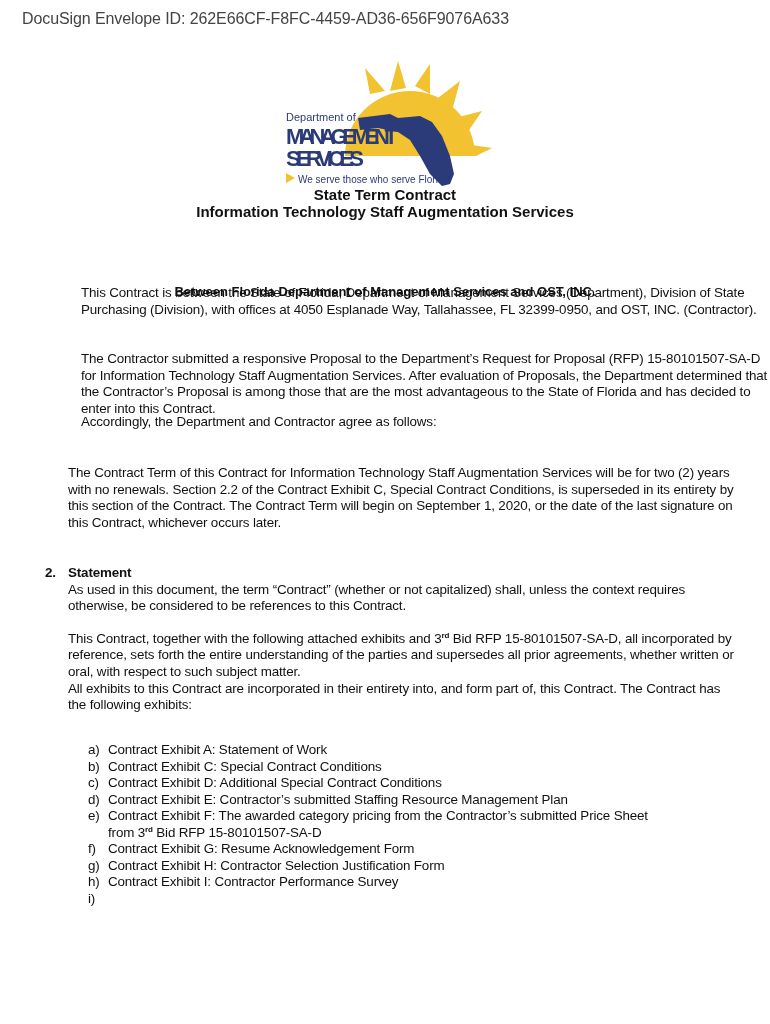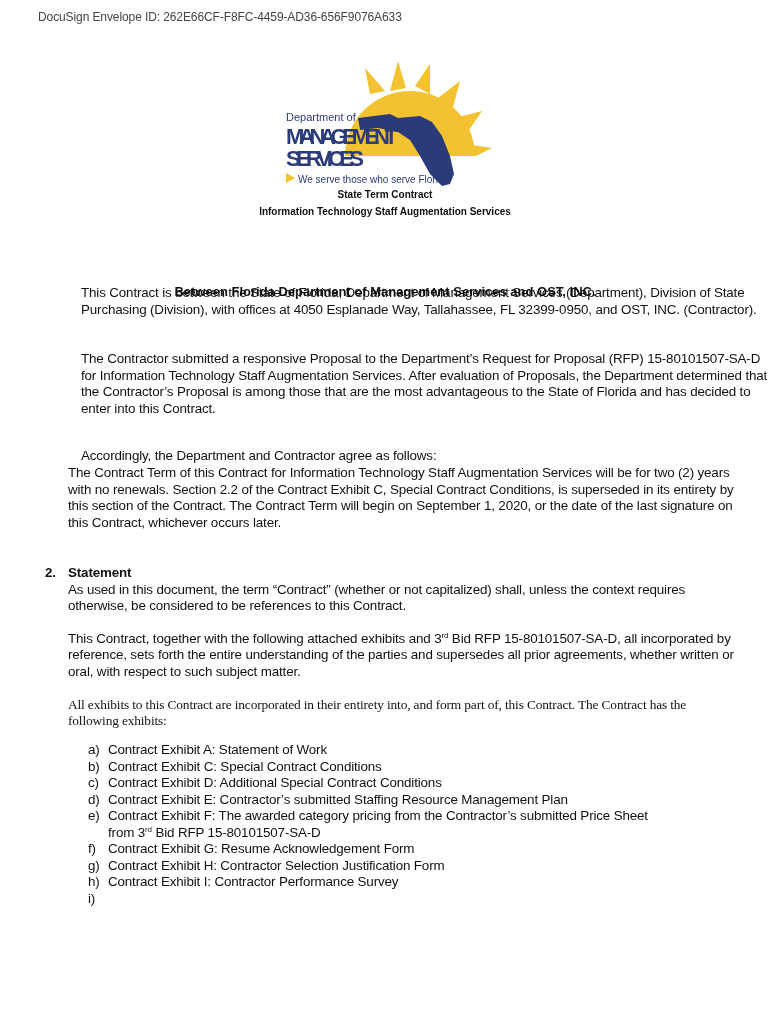--- a/index.html
+++ b/index.html
@@ -1,30 +1,30 @@
 <!DOCTYPE html>
 <html><head>
 <meta charset="utf-8">
 <style>
   html, body { margin:0; padding:0; background:#ffffff; }
   body { width:770px; height:1024px; position:relative; overflow:hidden;
          font-family:"Liberation Sans", sans-serif; color:#111; }
-  .envelope { position:absolute; left:38px; top:10px; font-size:12px; color:#444; letter-spacing:-0.1px; }
+  .envelope { position:absolute; left:22px; top:10px; font-size:16px; color:#444; letter-spacing:-0.1px; }
   .logo { position:absolute; left:270px; top:56px; width:230px; height:140px; }
-  .titles { position:absolute; left:0; top:187px; width:770px; text-align:center; font-weight:bold; font-size:10px; line-height:16.5px; }
+  .titles { position:absolute; left:0; top:187px; width:770px; text-align:center; font-weight:bold; font-size:15px; line-height:16.5px; }
   .between { position:absolute; left:0; top:253px; width:770px; text-align:center; font-weight:bold; font-size:13px;margin-top:31px; }
   .para { position:absolute; left:45px; width:690px; font-size:13.4px; line-height:16.6px; letter-spacing:-0.15px;margin-left:36px; }
   .section { position:absolute; left:45px; width:690px; font-size:13.4px; line-height:16.6px; letter-spacing:-0.15px; }
   .section .head { font-weight:bold; }
   .section .num { display:inline-block; width:23px; font-weight:bold; }
   .indent { padding-left:23px; }
   .exhibits { position:absolute; left:88px; top:742px; width:640px; font-size:13.4px; line-height:16.5px; letter-spacing:-0.15px; }
   .ex { display:flex; }
   .ex .lt { width:20px; flex:none; }
-  sup { font-size:8px; line-height:0; }
+  sup { font-size:8px; line-height:0;font-weight:bold; }
 </style>
 </head>
 <body>
 
 <div class="envelope">DocuSign Envelope ID: 262E66CF-F8FC-4459-AD36-656F9076A633</div>
 
 <div class="logo">
   <svg width="230" height="140" viewBox="0 0 230 140">
     <g fill="#f2c230">
       <polygon points="120,35 128,5 136,32"></polygon>
@@ -47,31 +47,31 @@
 </div>
 
 <div class="titles">
   <div>State Term Contract</div>
   <div>Information Technology Staff Augmentation Services</div>
 </div>
 <div class="between">Between Florida Department of Management Services and OST, INC.</div>
 
 <div class="para" style="top:285px;">This Contract is between the State of Florida, Department of Management Services (Department), Division of State Purchasing (Division), with offices at 4050 Esplanade Way, Tallahassee, FL 32399-0950, and OST, INC. (Contractor).</div>
 <div class="para" style="top:351px;">The Contractor submitted a responsive Proposal to the Department’s Request for Proposal (RFP) 15-80101507-SA-D for Information Technology Staff Augmentation Services. After evaluation of Proposals, the Department determined that the Contractor’s Proposal is among those that are the most advantageous to the State of Florida and has decided to enter into this Contract.</div>
-<div class="para" style="top:448px;">Accordingly, the Department and Contractor agree as follows:</div>
+<div class="para" style="top:414px;">Accordingly, the Department and Contractor agree as follows:</div>
 
 <div class="section" style="top:465px;">
   <div class="indent">The Contract Term of this Contract for Information Technology Staff Augmentation Services will be for two (2) years with no renewals. Section 2.2 of the Contract Exhibit C, Special Contract Conditions, is superseded in its entirety by this section of the Contract. The Contract Term will begin on September 1, 2020, or the date of the last signature on this Contract, whichever occurs later.</div>
 </div>
 
 <div class="section" style="top:565px;">
   <div class="head"><span class="num">2.</span><span>Statement</span></div>
   <div class="indent">As used in this document, the term “Contract” (whether or not capitalized) shall, unless the context requires otherwise, be considered to be references to this Contract.</div>
   <div class="indent" style="margin-top:16px;"><span>This Contract, together with the following attached exhibits and 3</span><sup>rd</sup><span> Bid RFP 15-80101507-SA-D, all incorporated by reference, sets forth the entire understanding of the parties and supersedes all prior agreements, whether written or oral, with respect to such subject matter.</span></div>
-  <div class="indent" style="margin-top:16px;font-family:Liberation Serif, serif;">All exhibits to this Contract are incorporated in their entirety into, and form part of, this Contract. The Contract has the following exhibits:</div>
+  <div class="indent" style="">All exhibits to this Contract are incorporated in their entirety into, and form part of, this Contract. The Contract has the following exhibits:</div>
 </div>
 
 <div class="exhibits">
   <div class="ex">
       <span class="lt">a)</span>
       <span>Contract Exhibit A: Statement of Work</span>
     </div>
   <div class="ex">
       <span class="lt">b)</span>
       <span>Contract Exhibit C: Special Contract Conditions</span>

